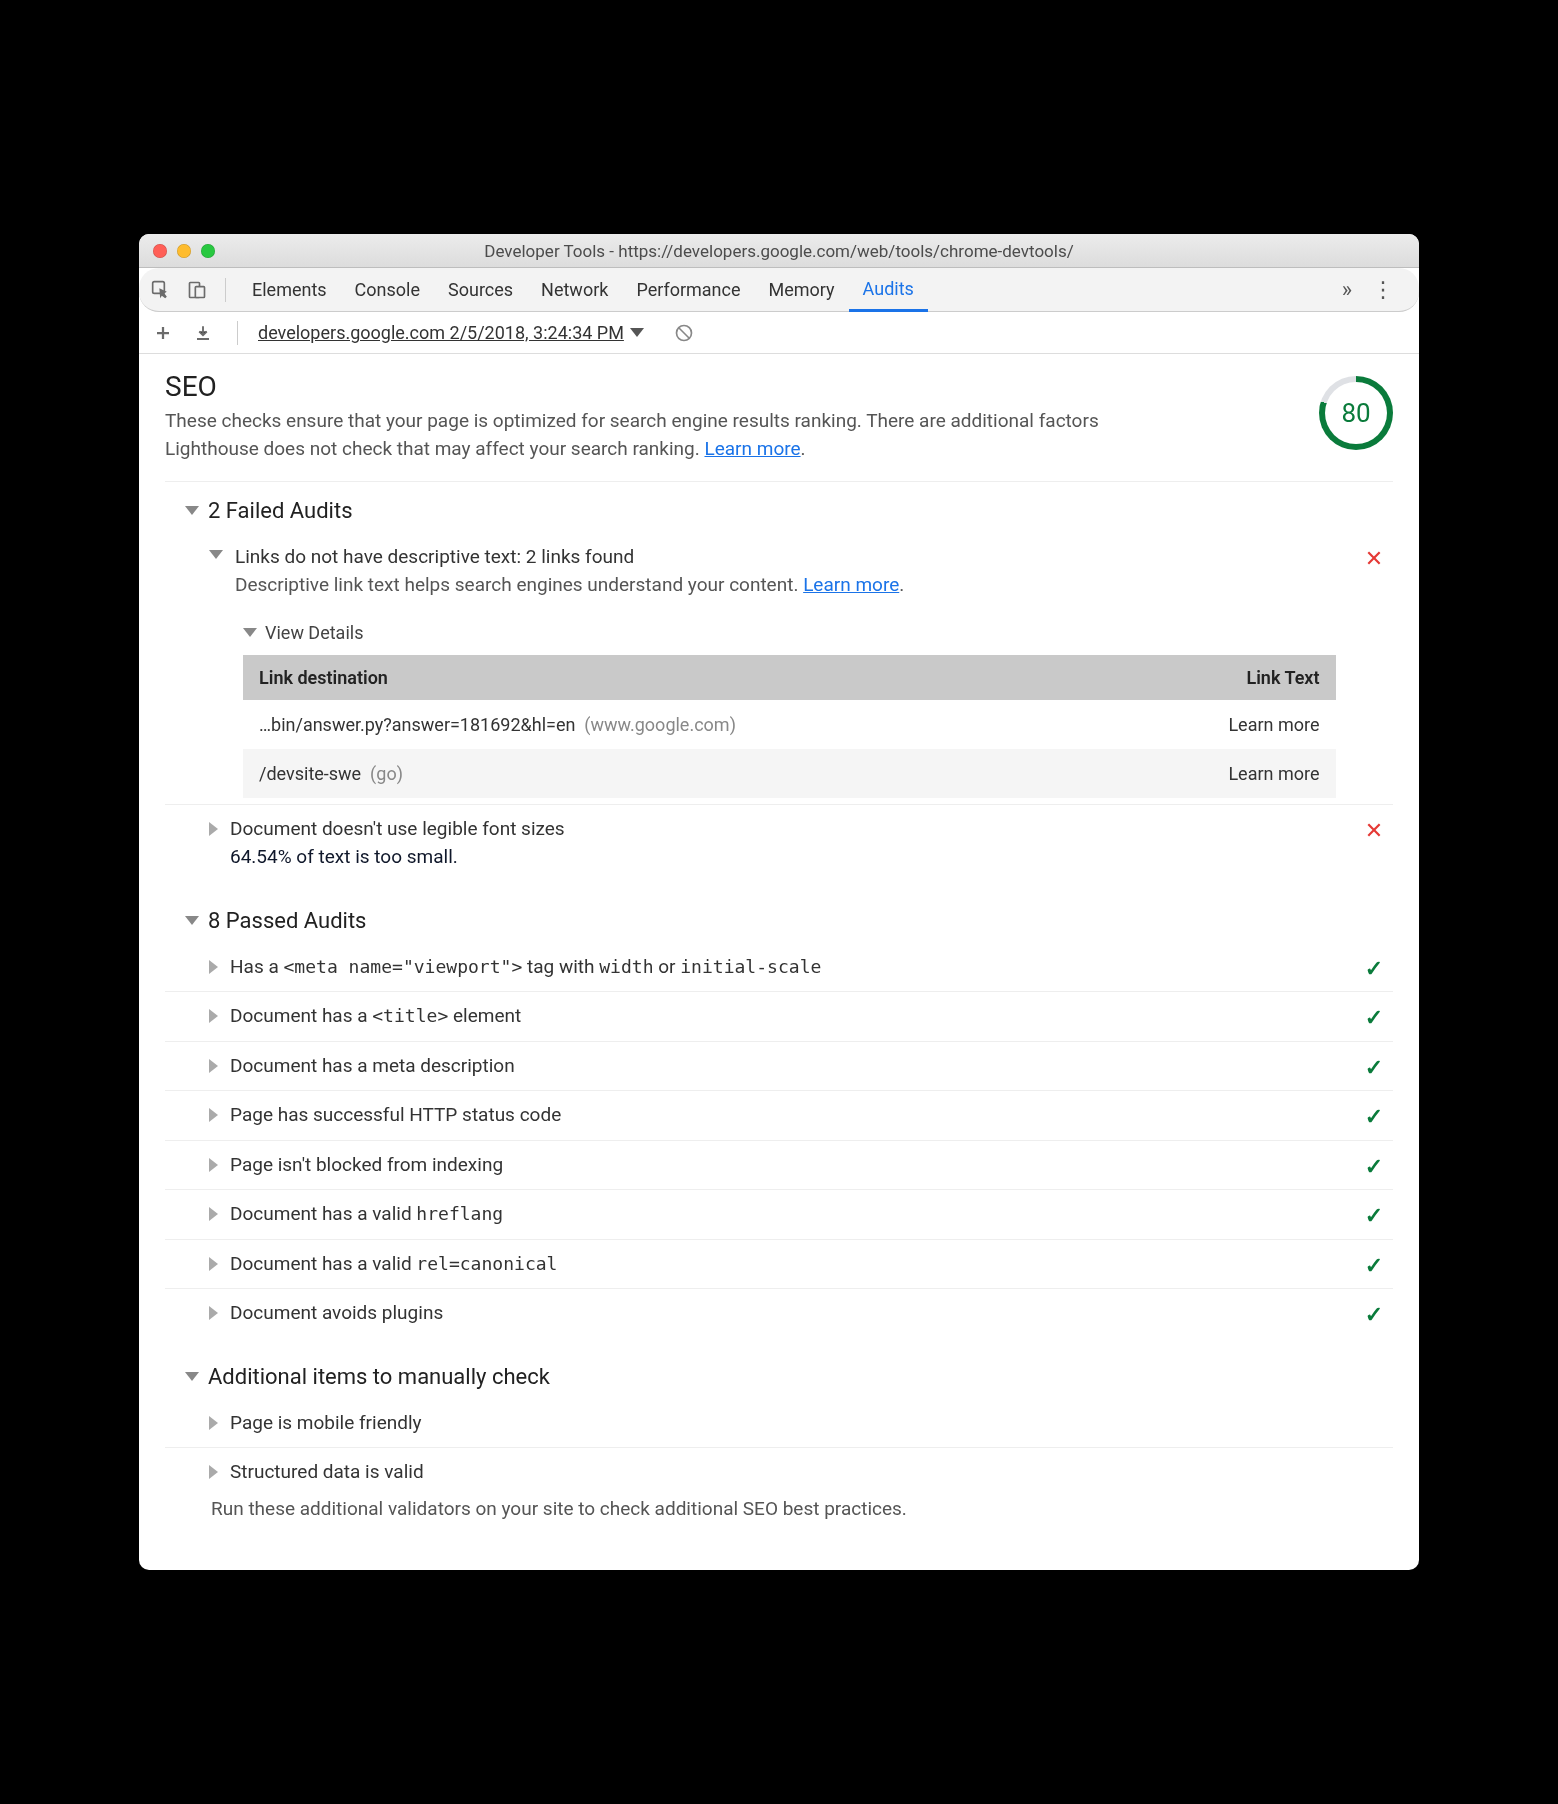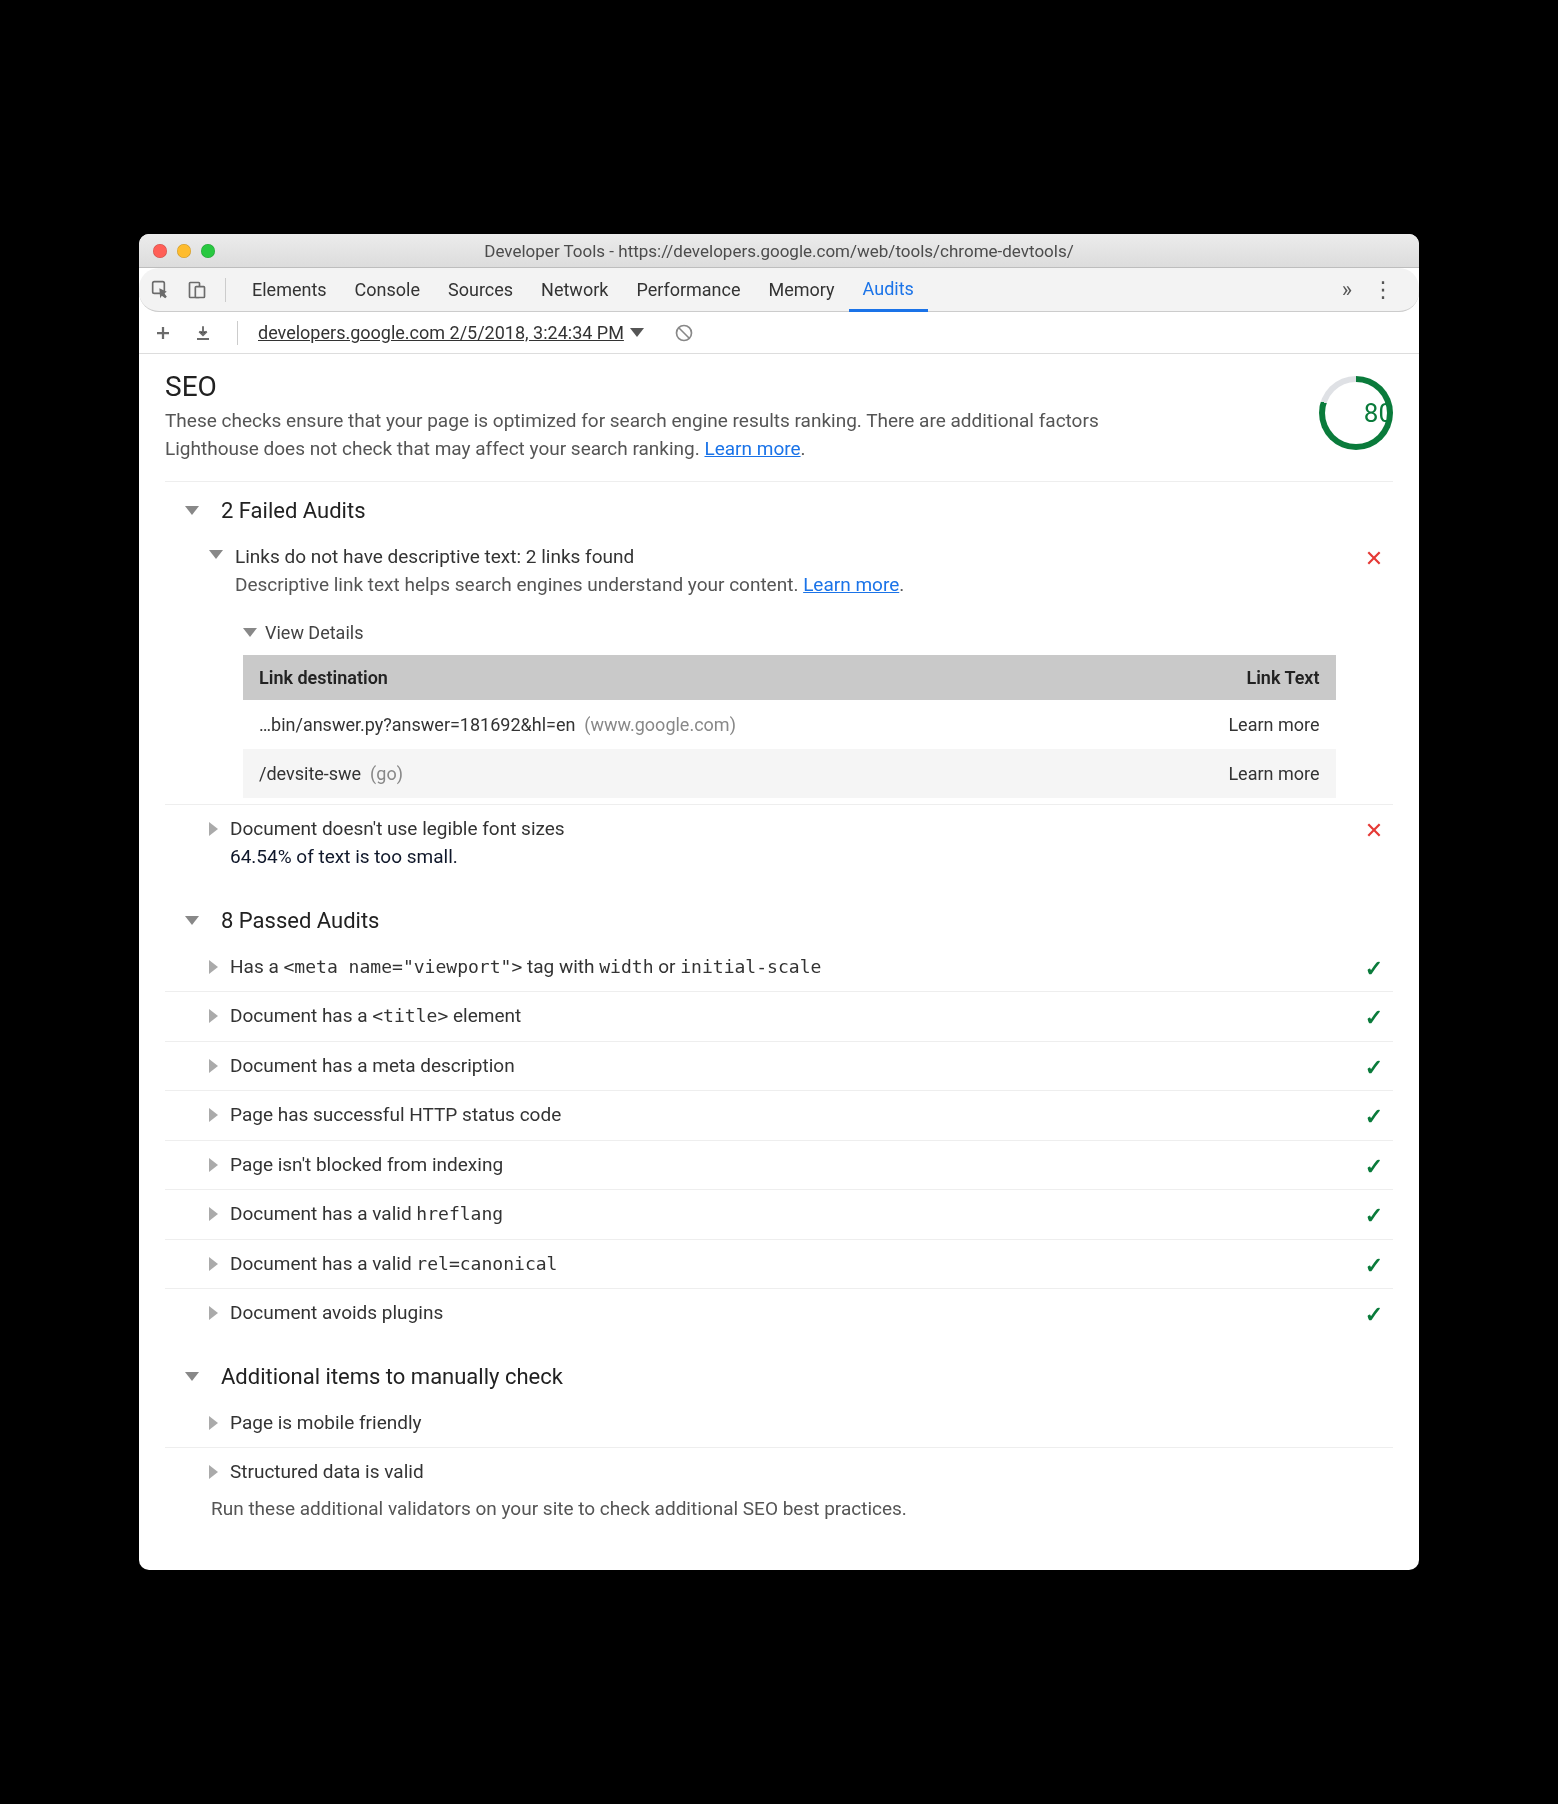--- a/index.html
+++ b/index.html
@@ -17,24 +17,24 @@
   .tab.active { color:#1a73e8; border-bottom:3px solid #1a73e8; margin-bottom:-1px; }
   .more { margin-left:auto; display:flex; align-items:center; gap:20px; padding-right:18px; color:#555; }
   .toolbar { display:flex; align-items:center; height:42px; border-bottom:1px solid #ddd; padding:0 10px; gap:12px; background:#fff; }
   .tb-icon { width:28px; height:28px; display:flex; align-items:center; justify-content:center; color:#6b6b6b; }
   .run-label { font-size:18px; color:#333; display:flex; align-items:center; gap:6px;text-decoration:underline; }
   .content { padding:16px 26px 40px 26px; }
   .seo-header { display:flex; justify-content:space-between; border-bottom:1px solid #eee; padding-bottom:18px; margin-bottom:14px; gap:42px; }
   .seo-text h2 { margin:0 0 4px 0; font-size:28px; font-weight:400; color:#212121; }
   .seo-text p { margin:0; font-size:19px; color:#555; line-height:1.45; max-width:1020px; }
   .link { color:#1a73e8; text-decoration:underline; cursor:pointer; }
-  .score { width:74px; height:74px; border-radius:50%; display:flex; align-items:center; justify-content:flex-end; font-size:26px; color:#0a7b3b; background:conic-gradient(#0a7b3b 0 var(--p), #dfe1e5 var(--p) 100%); position:relative; flex-shrink:0; margin-top:6px; }
+  .score { width:74px; height:74px; border-radius:50%; display:flex; align-items:center; justify-content:center; font-size:26px; color:#0a7b3b; background:conic-gradient(#0a7b3b 0 var(--p), #dfe1e5 var(--p) 100%); position:relative; flex-shrink:0; margin-top:6px; }
   .score::after { content:""; position:absolute; inset:6px; background:#fff; border-radius:50%; }
   .score span { position:relative; z-index:1; }
-  .section-title { font-size:22px; color:#212121; display:flex; align-items:center; gap:22px; margin:16px 0 10px 20px; }
+  .section-title { font-size:22px; color:#212121; display:flex; align-items:center; gap:9px; margin:16px 0 10px 20px; }
   .tri { width:0; height:0; display:inline-block; }
   .tri.down { border-left:7px solid transparent; border-right:7px solid transparent; border-top:9px solid #888; }
   .tri.right { border-top:7px solid transparent; border-bottom:7px solid transparent; border-left:9px solid #aaa; }
   .item { display:flex; align-items:flex-start; padding:10px 8px 10px 44px; border-top:1px solid #eee; }
   .item:first-of-type { border-top:none; }
   .item .tri { margin-top:7px; margin-right:12px; flex-shrink:0; }
   .item-body { flex:1; font-size:19px; color:#333; line-height:1.5; }
   .item-desc { color:#555; }
   .item-sub { color:#0f172a; }
   .status-icon { width:22px; text-align:center; font-size:22px; margin-left:12px; margin-top:3px; }

